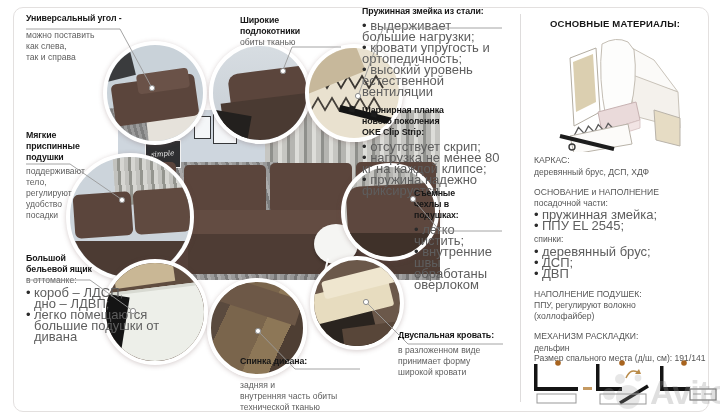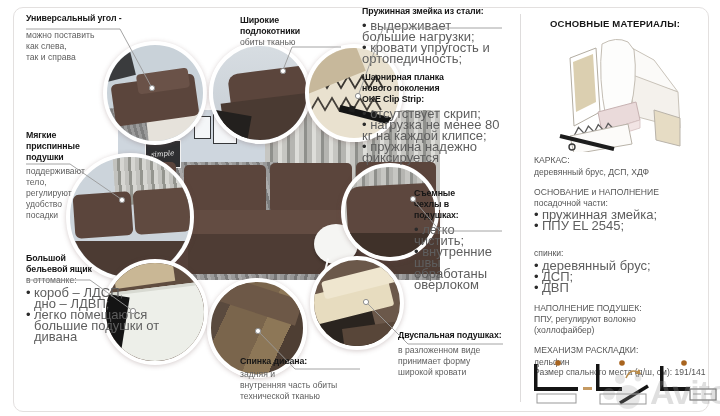--- a/index.html
+++ b/index.html
@@ -154,20 +154,21 @@
     <div class="tt pre">Широкие
 подлокотники</div>
     <div class="tb">обиты тканью</div>
   </div>
 
   <div class="blk ar" style="left:362px;top:6px;width:140px;">
     <div class="tt nowrap">Пружинная змейка из стали:</div>
     <ul class="blt right" style="margin-top:3px;">
         <li>выдерживает большие нагрузки;</li>
         <li>кровати упругость и ортопедичность;</li>
+        <li>высокий уровень естественной вентиляции</li>
       </ul>
     <div class="tt pre" style="margin-top:8px;">Шарнирная планка
 нового поколения
 OKE Clip Strip:</div>
     <ul class="blt right" style="margin-top:3px;">
         <li>отсутствует скрип;</li>
         <li>нагрузка не менее 80 кг на каждой клипсе;</li>
         <li>пружина надежно фиксируется</li>
       </ul>
   </div>
@@ -199,27 +200,27 @@
 чехлы в
 подушках:</div>
     <ul class="blt right" style="margin-top:3px;">
         <li>легко чистить;</li>
         <li>внутренние швы обработаны оверлоком</li>
       </ul>
   </div>
 
   <div class="blk ar" style="left:240px;top:356px;width:120px;">
     <div class="tt">Спинка дивана:</div>
-    <div class="tb pre" style="margin-top:2px;">задняя и
+    <div class="tb pre" style="margin-top:13px;">задняя и
 внутренняя часть обиты
 технической тканью</div>
   </div>
 
   <div class="blk ar" style="left:398px;top:330px;width:105px;">
-    <div class="tt nowrap">Двуспальная подушках:</div>
+    <div class="tt nowrap">Двуспальная кровать:</div>
     <div class="tb pre" style="margin-top:4px;">в разложенном виде
 принимает форму
 широкой кровати</div>
   </div>
 
   <div class="divider"></div>
   <div class="rp-title">ОСНОВНЫЕ МАТЕРИАЛЫ:</div>
 
   <svg class="chair-svg" width="146" height="114" viewBox="0 0 146 114">
     <path d="M14,20 L40,10 L44,74 L18,88 Z" fill="#ffffff" stroke="#b3ada2" stroke-width="1"></path>
@@ -241,21 +242,21 @@
     <div class="sec">
       <div class="h">КАРКАС:</div>
       <div>деревянный брус, ДСП, ХДФ</div>
     </div>
     <div class="sec">
       <div class="h">ОСНОВАНИЕ и НАПОЛНЕНИЕ посадочной части:</div>
       <ul class="blt left">
           <li>пружинная змейка;</li>
           <li>ППУ EL 2545;</li>
         </ul>
-      <div class="h" style="margin-top:17px;">спинки:</div>
+      <div class="h" style="margin-top:3px;">спинки:</div>
       <ul class="blt left">
           <li>деревянный брус;</li>
           <li>ДСП;</li>
           <li>ДВП</li>
         </ul>
     </div>
     <div class="sec">
       <div class="h">НАПОЛНЕНИЕ ПОДУШЕК:</div>
       <div class="pre">ППУ, регулируют волокно
 (холлофайбер)</div>

